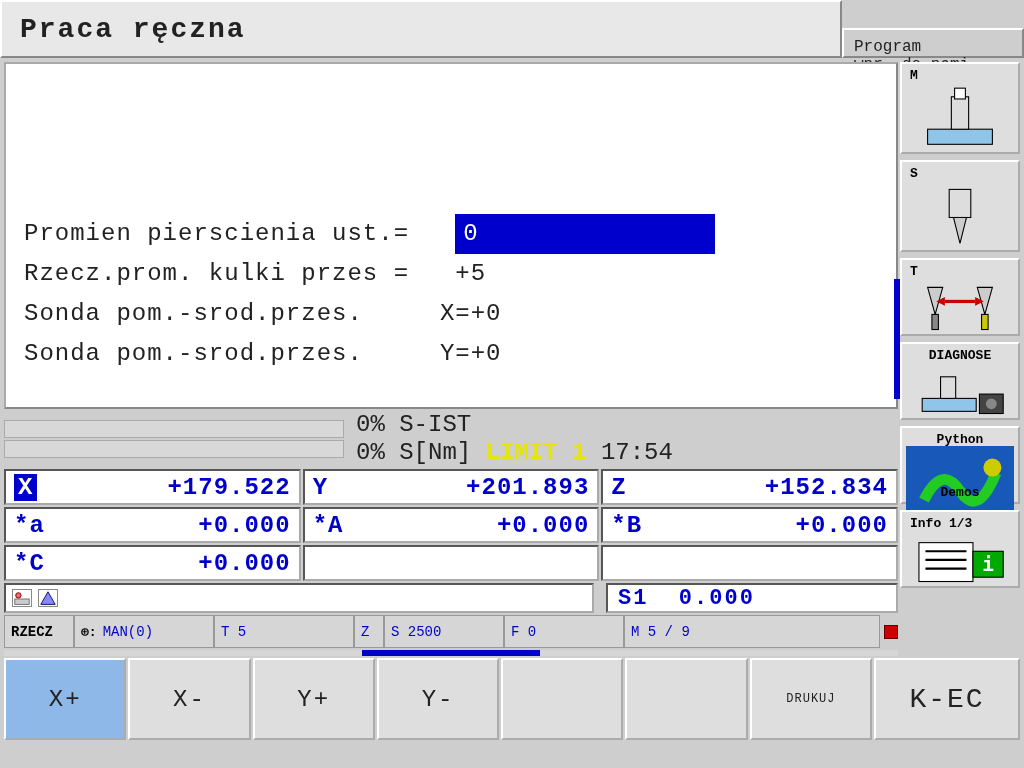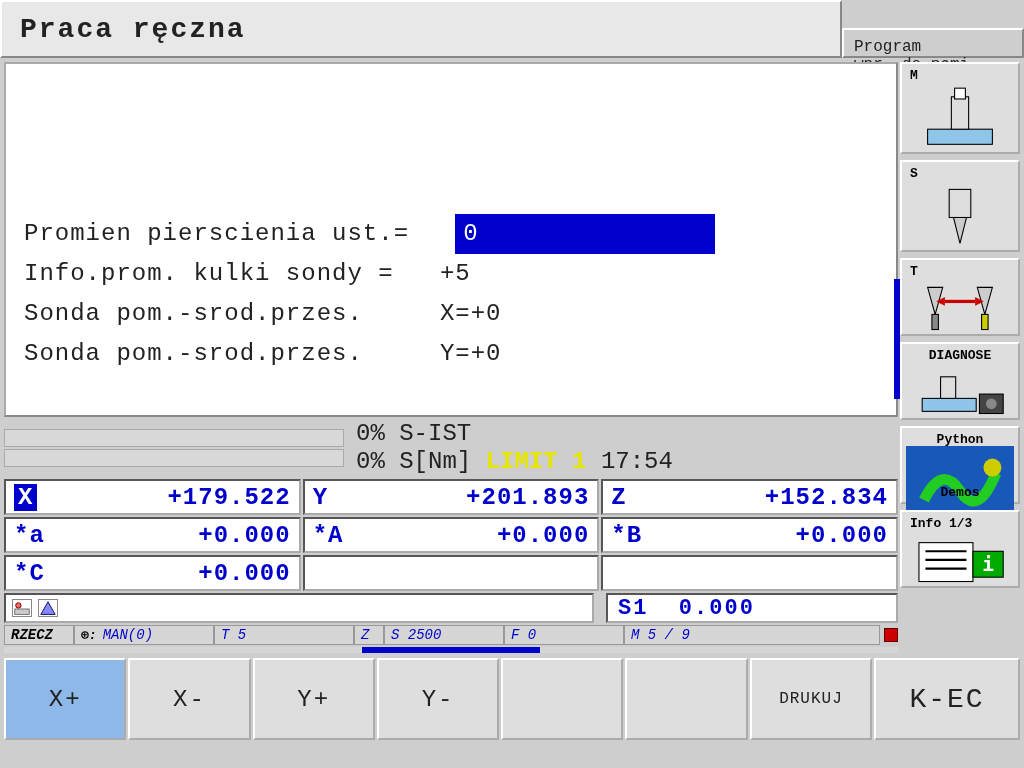--- a/index.html
+++ b/index.html
@@ -163,25 +163,24 @@
   display: flex;
   gap: 0;
   margin: 2px 0 0 4px;
   font-size: 14px;
   color: #0000cc;
   align-items: center;
 }
 .info-strip .cell {
   border: 1px solid #999;
   background: #d6d6d6;
-  height: 20px;
+  height: 33px;
   padding: 1px 6px;
   display: flex;
   align-items: center;
-  font-style: italic;
 }
 .info-strip .label { color: #000; font-weight: bold; font-size: 13px; margin-right: 6px;}
 .side-col {
   width: 126px;
   padding: 4px 4px 0 2px;
   display: flex;
   flex-direction: column;
   gap: 6px;
 }
 .vbtn {
@@ -219,21 +218,21 @@
   align-items: center;
   justify-content: center;
   font-size: 24px;
   letter-spacing: 2px;
   color: #222;
   cursor: pointer;
 }
 .softkey.active {
   background: #8db8e8;
 }
-.softkey.small-text { font-size: 16px; letter-spacing: 1px; text-align: center; }
+.softkey.small-text { font-size: 12px; letter-spacing: 1px; text-align: center; }
 .softkey.kec { font-size: 28px; font-weight: normal;}
 
 .mini-icon {
   width: 20px; height: 18px;
   background: #fff;
   border: 1px solid #888;
   display: inline-block;
 }
 svg { display: block; }
 .red-sq {
@@ -257,21 +256,21 @@
 <div class="main-row">
   <div class="main-col">
 
     <div class="content-area">
       <div class="scroll-ind"></div>
       <div class="param-row">
         <span>Promien pierscienia ust.=</span>&nbsp;&nbsp;
         <span class="param-value-hl">0</span>
       </div>
       <div class="param-row">
-        <span>Info.prom. kulki sondy =</span>&nbsp;&nbsp;
+        <span>Rzecz.prom. kulki przes =</span>&nbsp;&nbsp;
         <span>+5</span>
       </div>
       <div class="param-row">
         <span>Sonda pom.-srod.przes.</span>&nbsp;&nbsp;&nbsp;&nbsp;
         <span>X=+0</span>
       </div>
       <div class="param-row">
         <span>Sonda pom.-srod.przes.</span>&nbsp;&nbsp;&nbsp;&nbsp;
         <span>Y=+0</span>
       </div>

